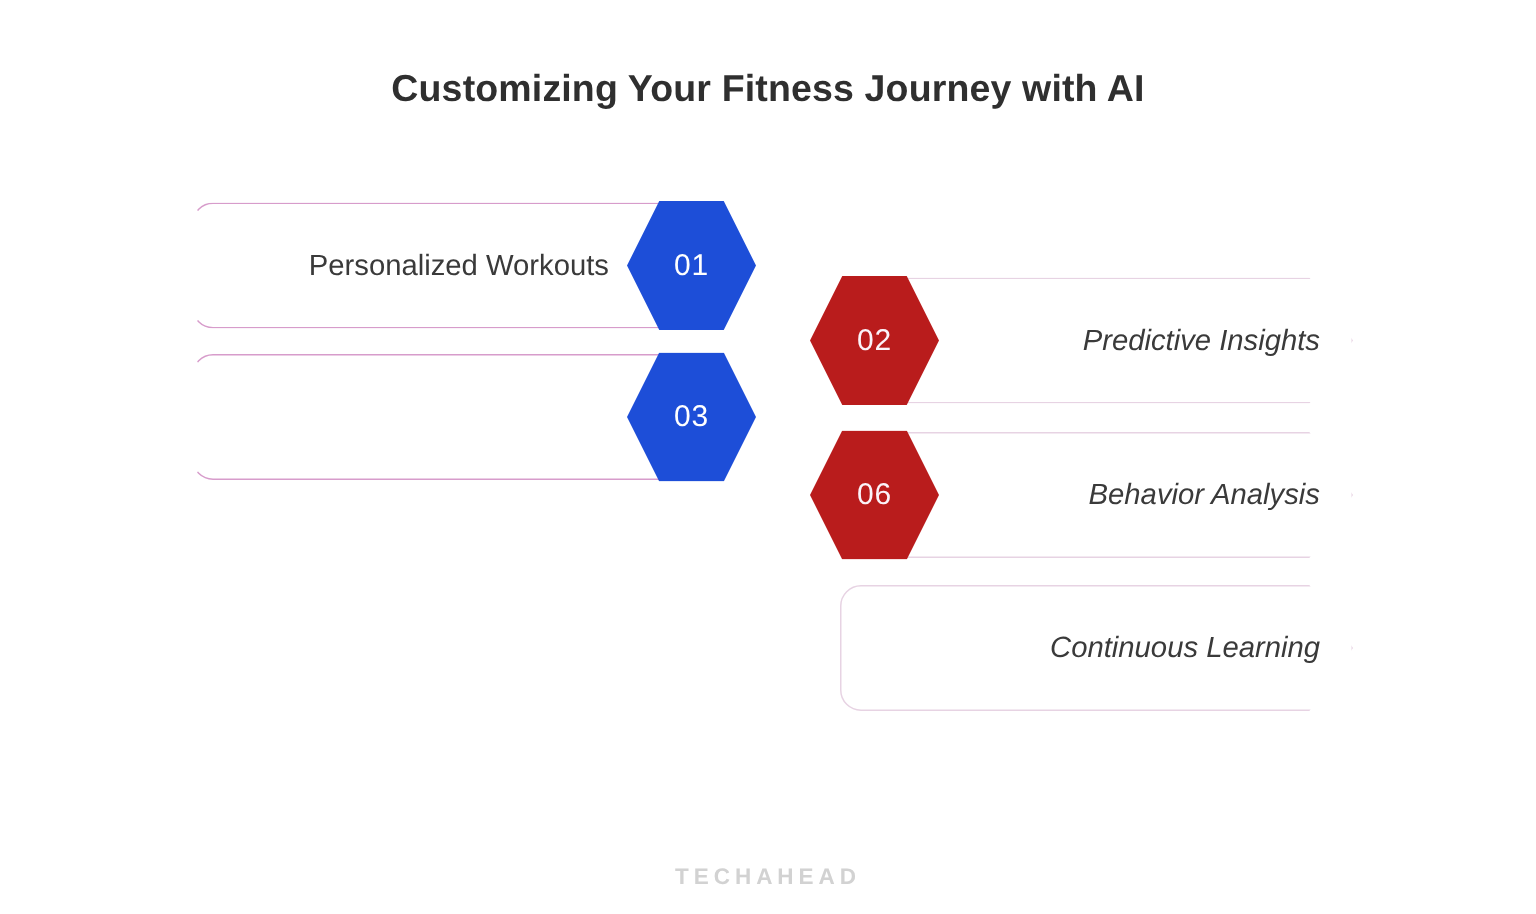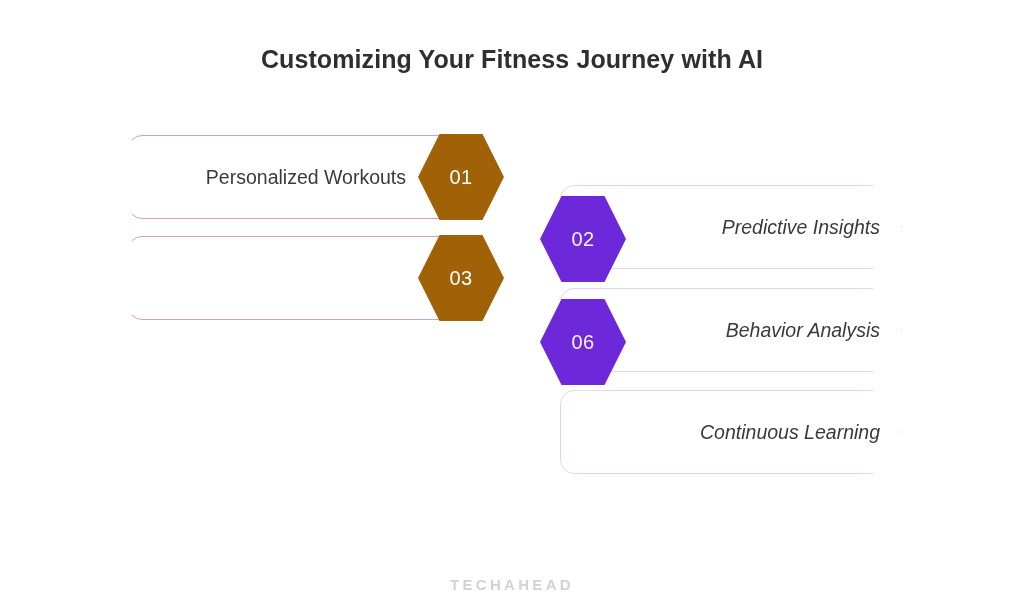--- a/index.html
+++ b/index.html
@@ -136,22 +136,22 @@
         75% 0%,
         100% 50%,
         75% 100%,
         25% 100%,
         0% 50%
     );
     display: flex;
     align-items: center;
     justify-content: center;
   }
-  .row.left .hex  { background: #a16207; }
-  .row.right .hex { background: #6d28d9; margin-top: 12px; }
+  .row.left .hex  { background: #1d4ed8; }
+  .row.right .hex { background: #b91c1c; }
 
   .hex .num {
     font-size: 20px;
     color: #ffffff;
     letter-spacing: 0.5px;
   }
   .row.right .hex .num { color: #fbf3f9; }
 
   
   #footer-logo {

